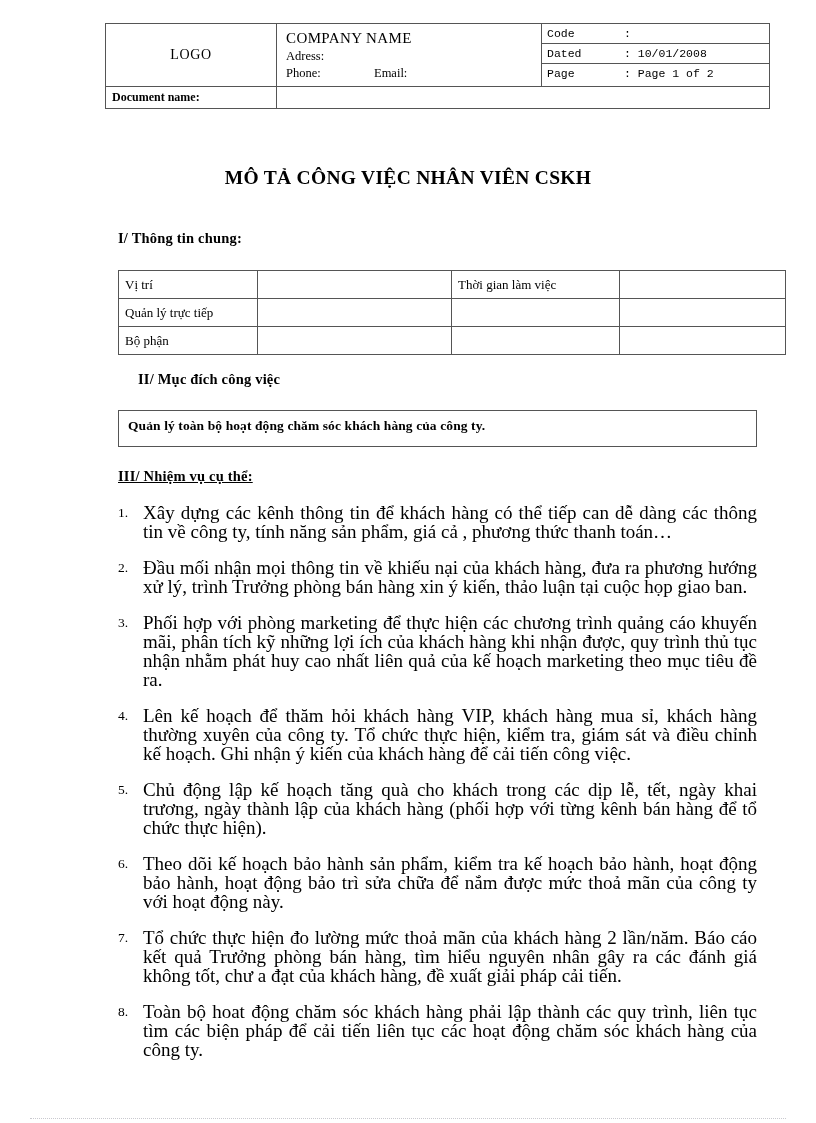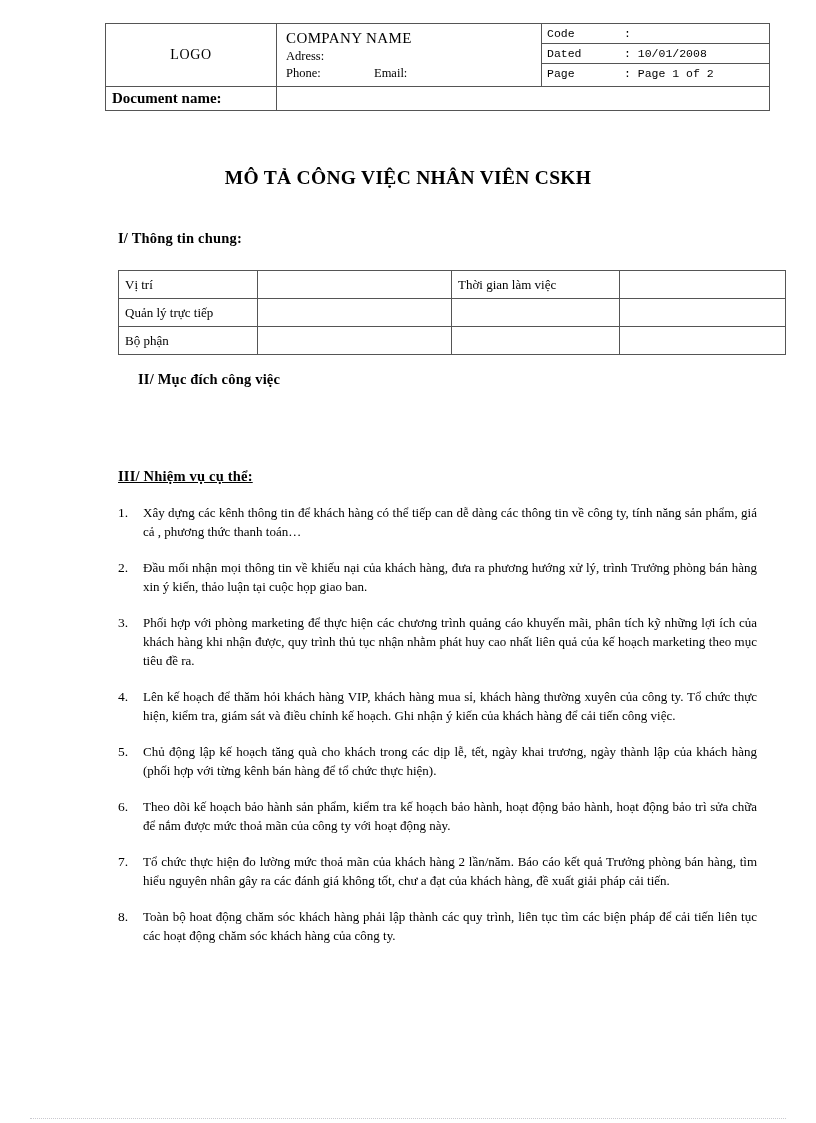--- a/index.html
+++ b/index.html
@@ -80,21 +80,21 @@
     line-height: 13px;
     padding: 3px 0 3px 5px;
     white-space: nowrap;
   }
   .meta-table tr:last-child td { border-bottom: 0; }
   .meta-key { width: 72px; }
   .meta-val { }
 
   .docname-cell {
     font-weight: bold;
-    font-size: 15px;
+    font-size: 12px;
     padding: 3px 0 3px 6px !important;
     white-space: nowrap;
   }
   .docname-blank-cell { }
 
   
   .doc-title {
     position: absolute;
     left: 0; top: 167px;
     width: 816px;
@@ -167,21 +167,21 @@
     margin-bottom: 17px;
   }
   .duty-num {
     width: 25px;
     flex: 0 0 25px;
     font-size: 13.5px;
     line-height: 19px;
   }
   .duty-text {
     flex: 1 1 auto;
-    font-size: 13px;
+    font-size: 19px;
     line-height: 19px;
     text-align: justify;
     text-justify: inter-word;
   }
 
   
   .footer-rule {
     position: absolute;
     left: 30px;
     top: 1118px;
@@ -255,20 +255,23 @@
       <td class="info-c1">Bộ phận</td>
       <td class="info-c2"></td>
       <td class="info-c3"></td>
       <td class="info-c4"></td>
     </tr>
   </tbody>
     </table>
 
   <div class="section-heading" id="sec2-heading">II/ Mục đích công việc</div>
 
+  <div class="purpose-box">
+    <div class="purpose-text">Quản lý toàn bộ hoạt động chăm sóc khách hàng của công ty.</div>
+  </div>
 
   <div class="section-heading" id="sec3-heading">III/ Nhiệm vụ cụ thể:</div>
 
   <div class="duties">
     <div class="duty-item">
       <div class="duty-num">1.</div>
       <div class="duty-text">Xây dựng các kênh thông tin để khách hàng có thể tiếp can dễ dàng các thông tin về công ty, tính năng sản phẩm, giá cả , phương thức thanh toán…</div>
     </div>
     <div class="duty-item">
       <div class="duty-num">2.</div>

